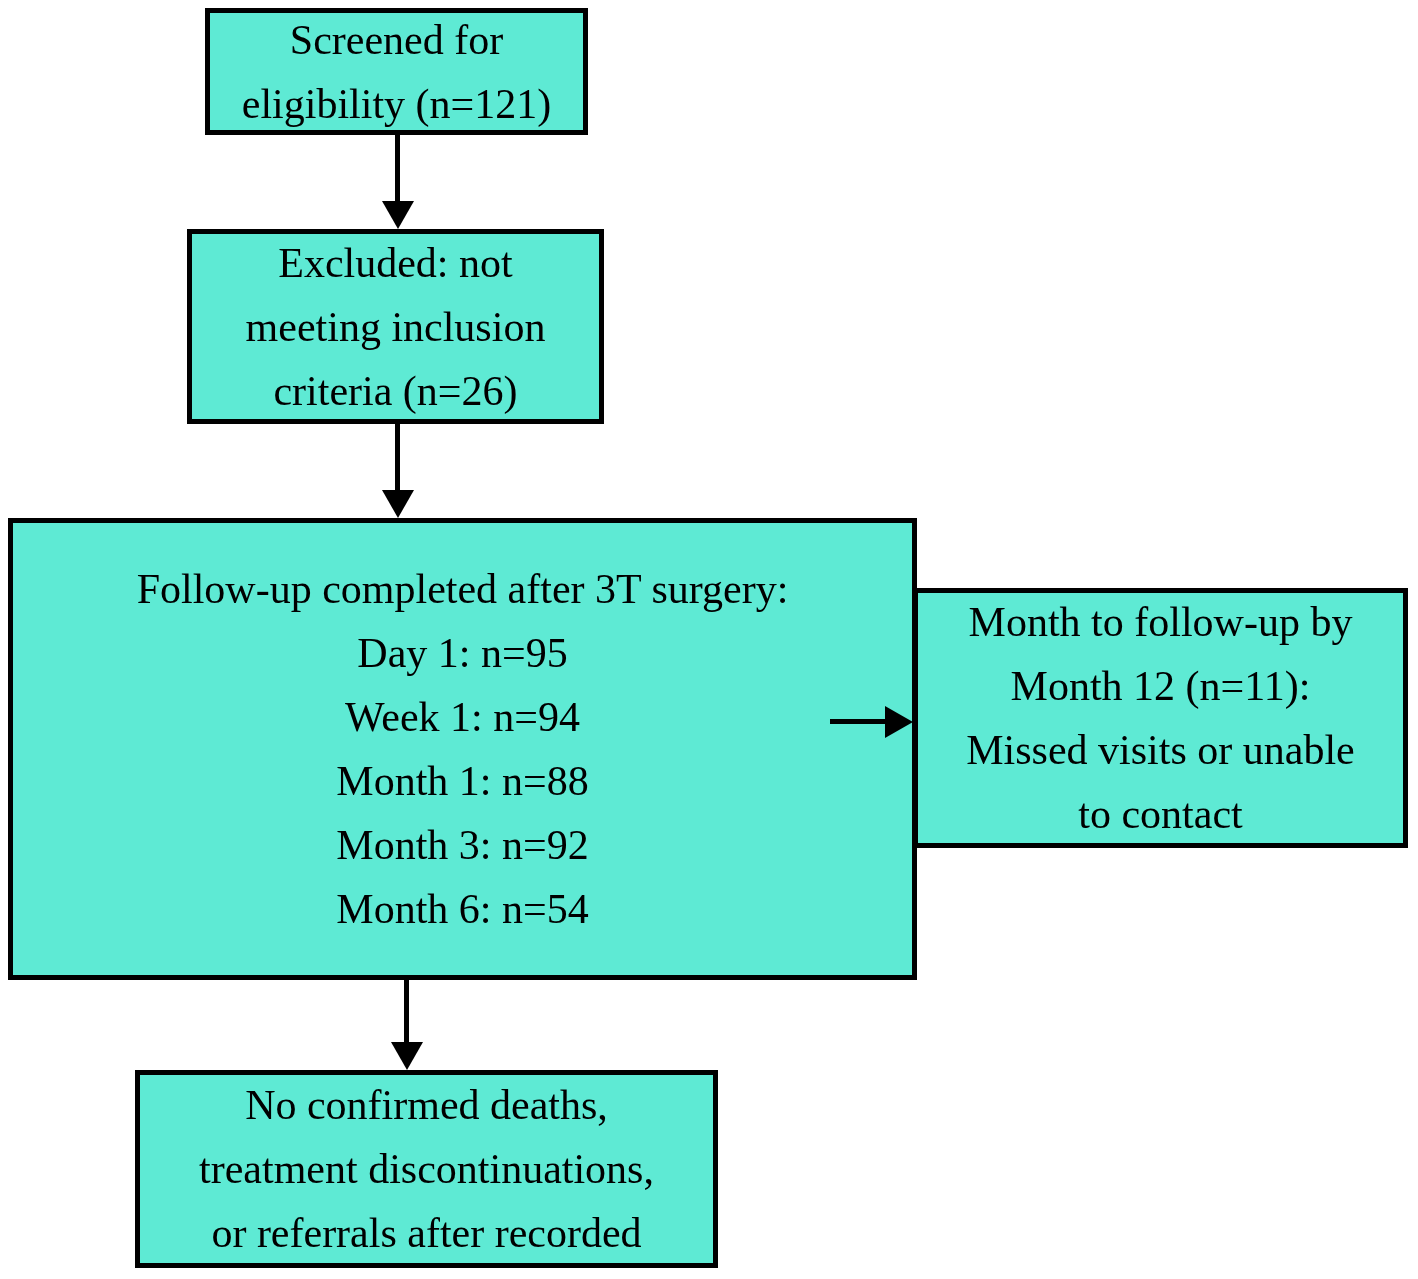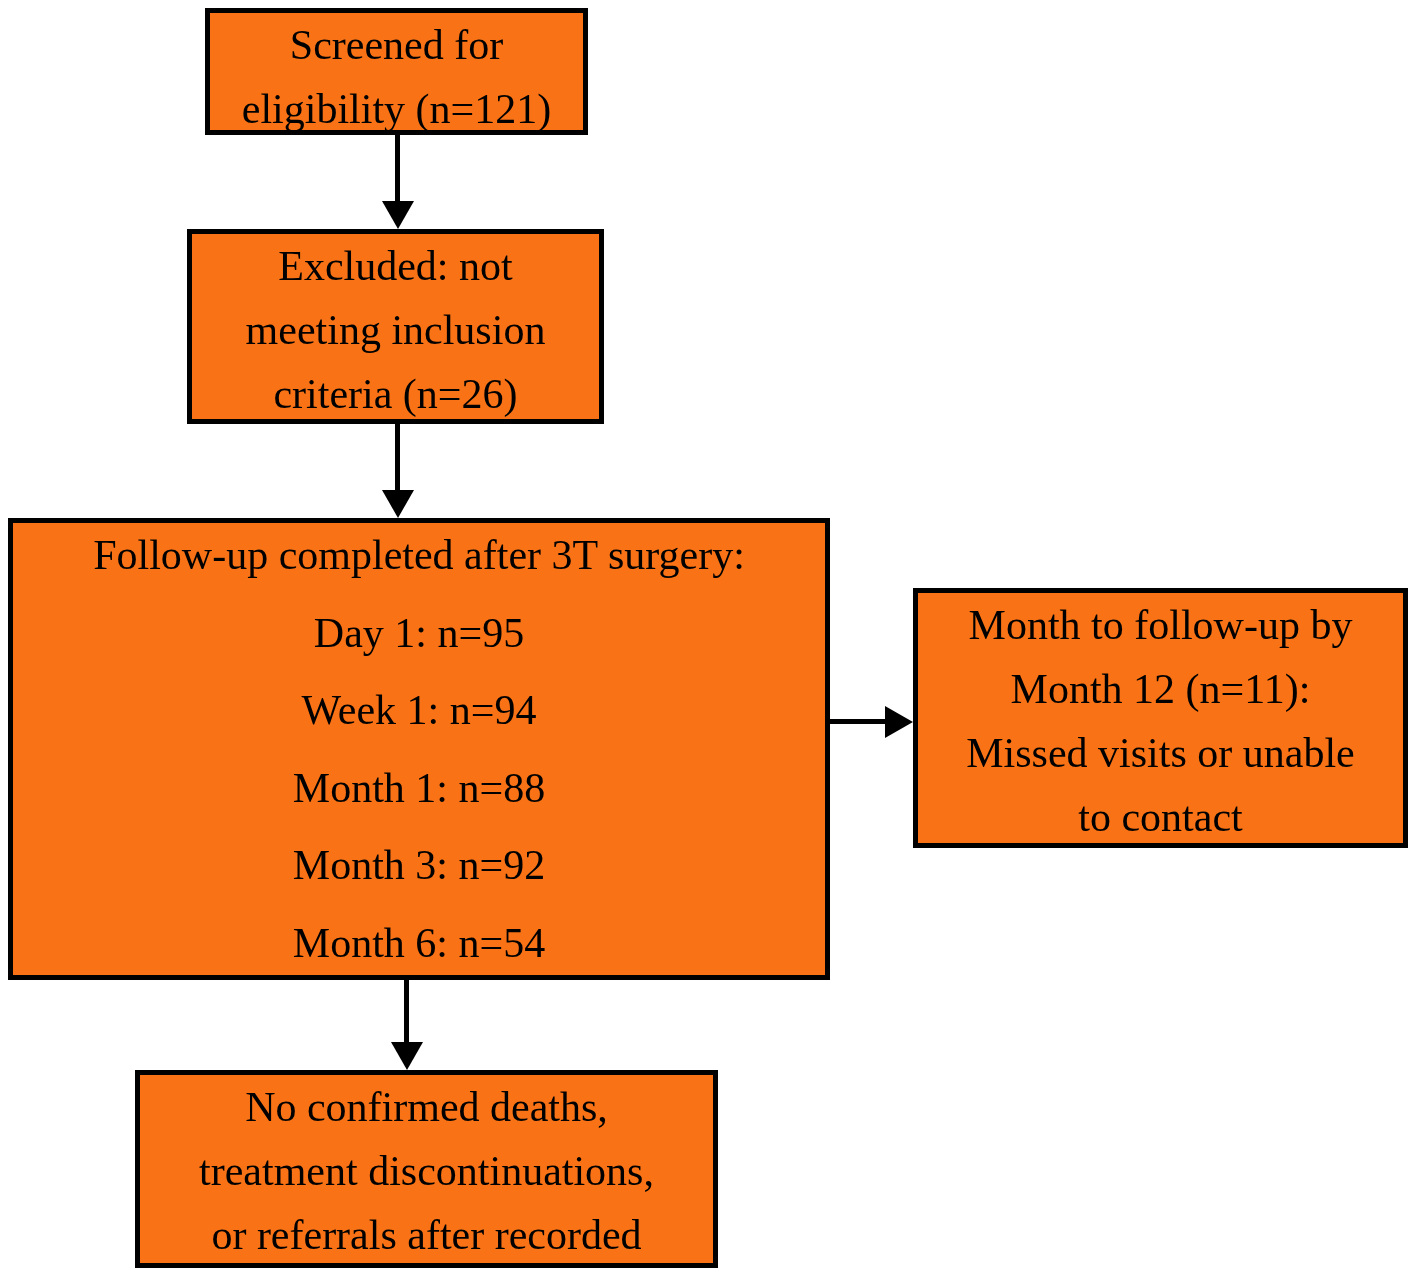--- a/index.html
+++ b/index.html
@@ -12,24 +12,24 @@
     width: 1418px;
     height: 1279px;
     background: #ffffff;
     font-family: "Liberation Serif", "DejaVu Serif", serif;
     color: #000000;
     overflow: hidden;
   }
   .box {
     position: absolute;
     border: 5px solid #000000;
-    background: #f97316;
+    background: #5eead4;
     display: flex;
     flex-direction: column;
-    justify-content: space-between;
+    justify-content: center;
     align-items: center;
     text-align: center;
     box-sizing: border-box;
   }
   .box .line {
     font-size: 42px;
     line-height: 64px;
     white-space: nowrap;
   }
   .shaft-v {
@@ -74,21 +74,21 @@
 
   <div class="box" style="left:187px; top:229px; width:417px; height:195px;">
     <div class="line">Excluded: not</div>
     <div class="line">meeting inclusion</div>
     <div class="line">criteria (n=26)</div>
   </div>
 
   <div class="shaft-v" style="left:395px; top:424px; height:66px;"></div>
   <div class="head-down" style="left:382px; top:490px;"></div>
 
-  <div class="box" style="left:8px; top:518px; width:822px; height:462px;">
+  <div class="box" style="left:8px; top:518px; width:909px; height:462px;">
     <div class="line">Follow-up completed after 3T surgery:</div>
     <div class="line">Day 1: n=95</div>
     <div class="line">Week 1: n=94</div>
     <div class="line">Month 1: n=88</div>
     <div class="line">Month 3: n=92</div>
     <div class="line">Month 6: n=54</div>
   </div>
 
   <div class="shaft-h" style="left:830px; top:719px; width:59px;"></div>
   <div class="head-right" style="left:885px; top:706px;"></div>

